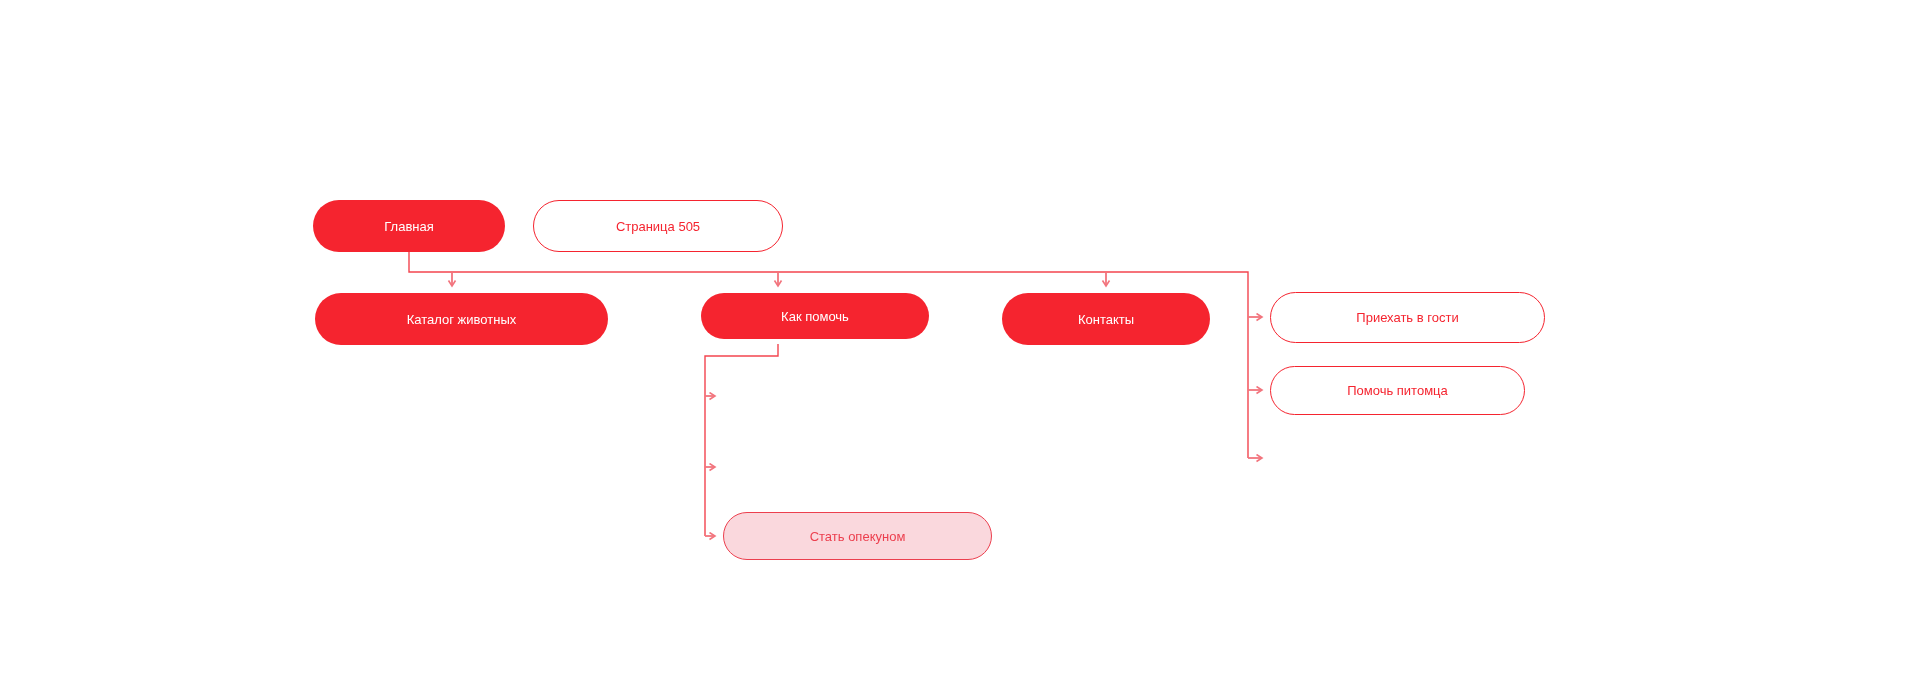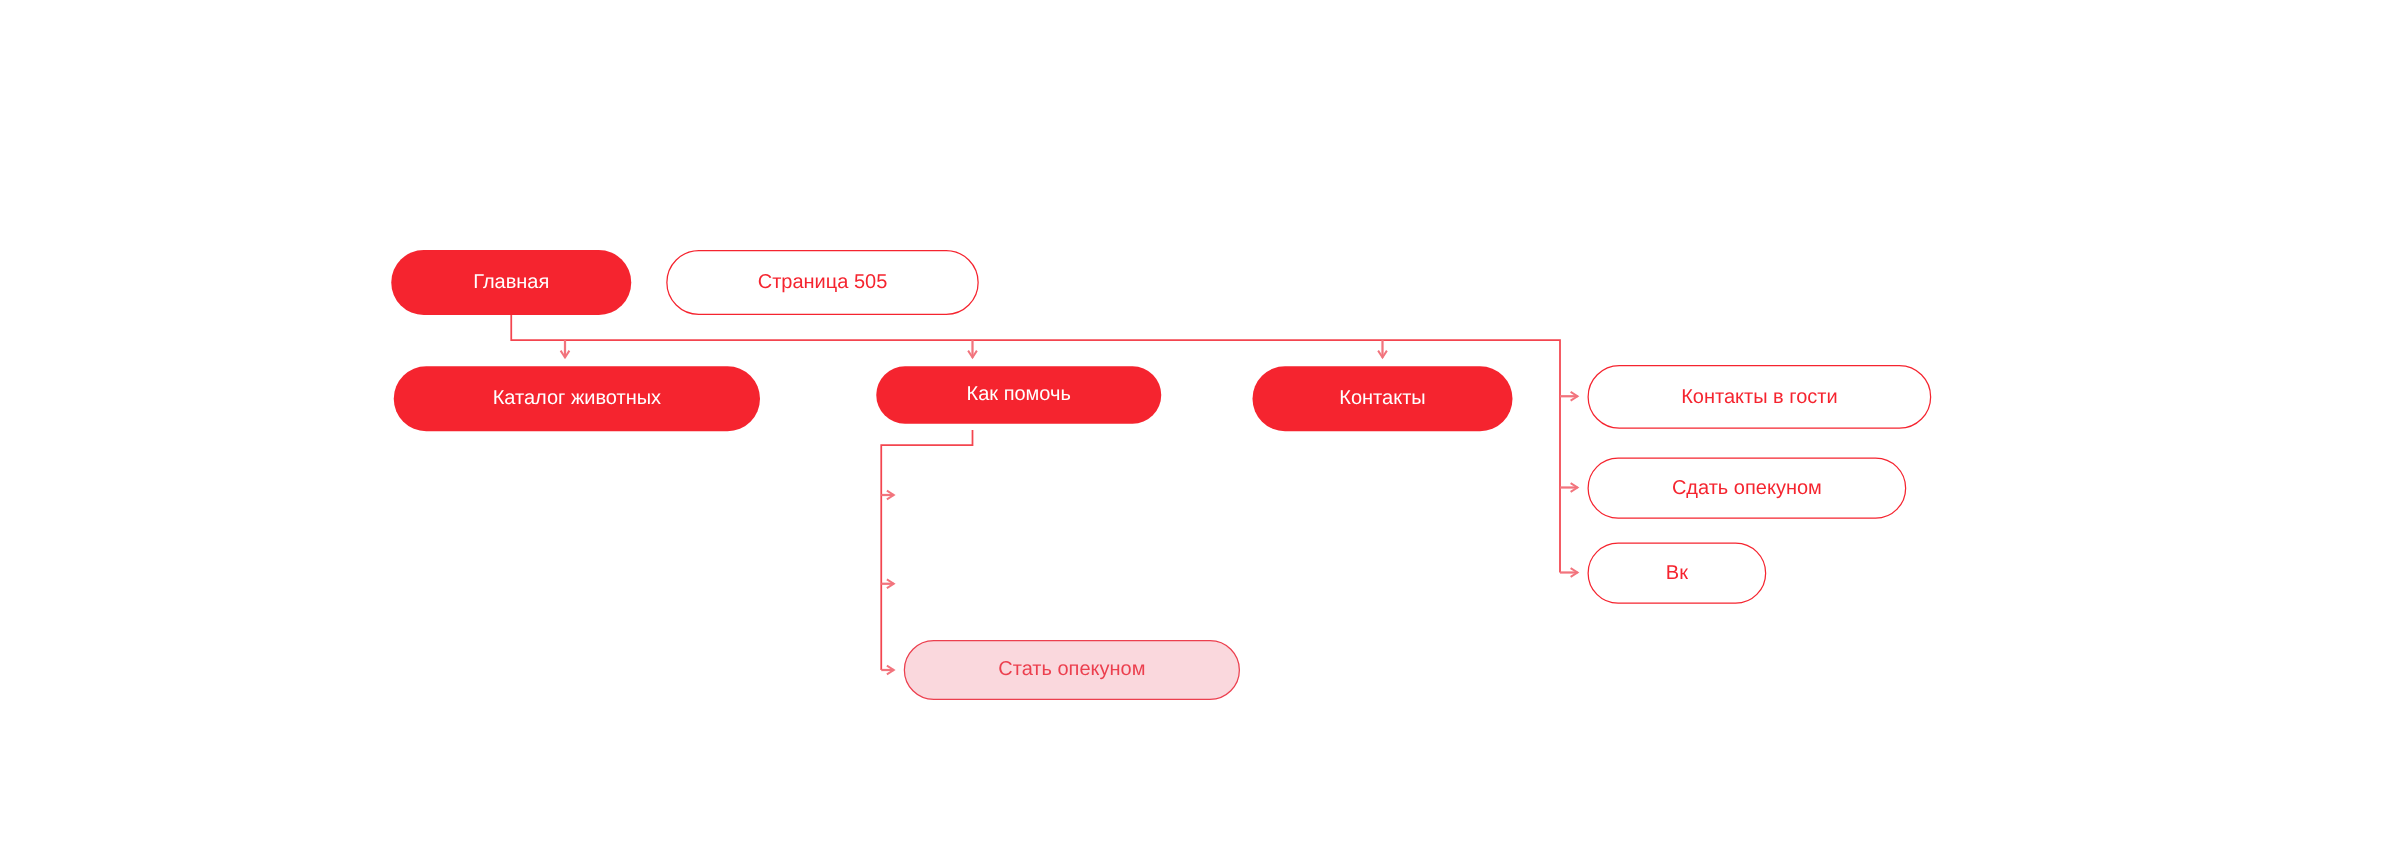--- a/index.html
+++ b/index.html
@@ -22,21 +22,21 @@
   .connectors{
     position:absolute;left:0;top:0;
     width:1920px;height:679px;
     pointer-events:none;
   }
   .trunk{fill:none;stroke:var(--line-red);stroke-width:1.4}
   .arrow{fill:none;stroke:var(--arrow-red);stroke-width:1.8}
   .node{
     position:absolute;
     display:flex;align-items:center;justify-content:center;
-    font-size:16px;line-height:1;
+    font-size:13px;line-height:1;
     border-radius:28px;
     white-space:nowrap;
     cursor:default;
   }
   .solid{background:var(--primary-red);color:#fff}
   .outline{background:var(--bg);border:1.5px solid var(--primary-red);color:var(--primary-red)}
   .soft{background:var(--soft-fill);border:1.5px solid var(--soft-stroke);color:var(--soft-stroke)}
 
   .n-glavnaya {left:313px;top:200px;width:192px;height:52px}
   .n-404      {left:533px;top:200px;width:250px;height:52px}
@@ -93,30 +93,27 @@
 
   <div class="node solid n-pomoch">
     <span>Как помочь</span>
   </div>
 
   <div class="node solid n-kontakty">
     <span>Контакты</span>
   </div>
 
   <div class="node outline n-priehat">
-    <span>Контакты в гости</span>
+    <span>Приехать в гости</span>
   </div>
 
   <div class="node outline n-sdat">
-    <span>Сдать опекуном</span>
+    <span>Помочь питомца</span>
   </div>
 
-  <div class="node outline n-vk">
-    <span>Вк</span>
-  </div>
 
 
 
   <div class="node soft n-opekun">
     <span>Стать опекуном</span>
   </div>
 
 </div>
 
 </body></html>

